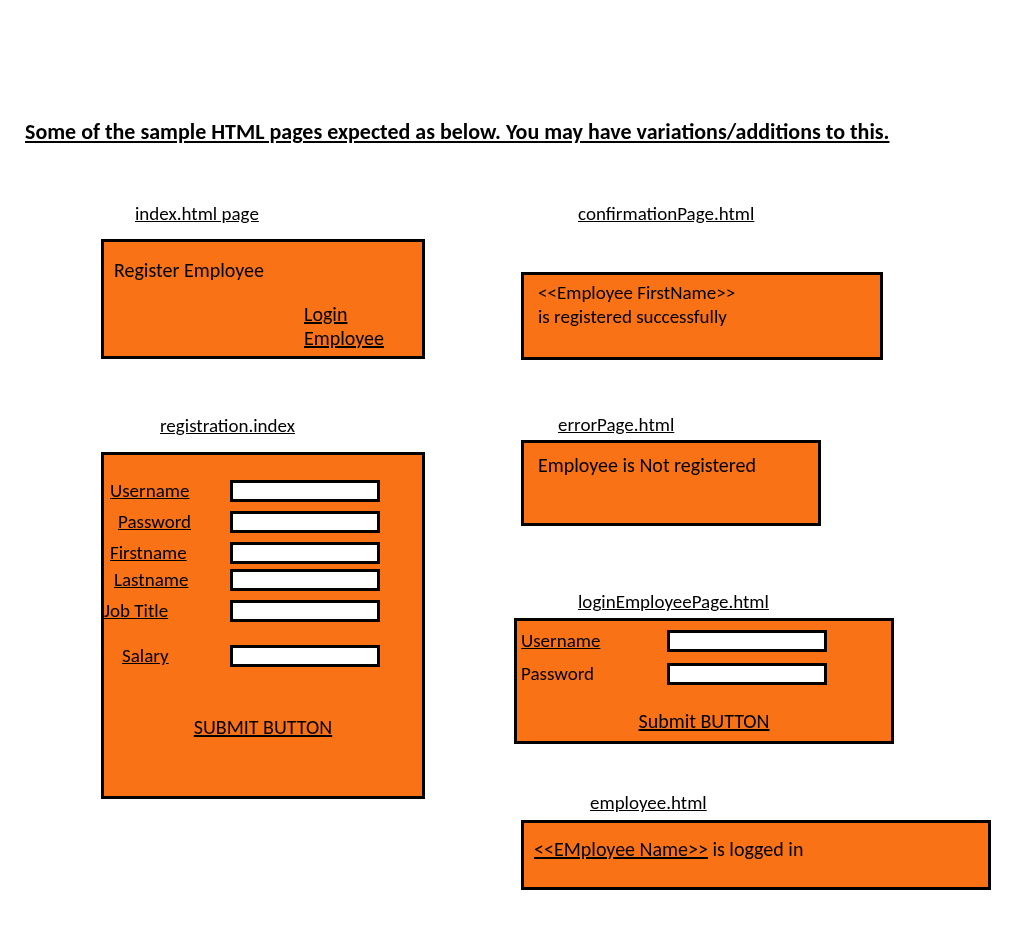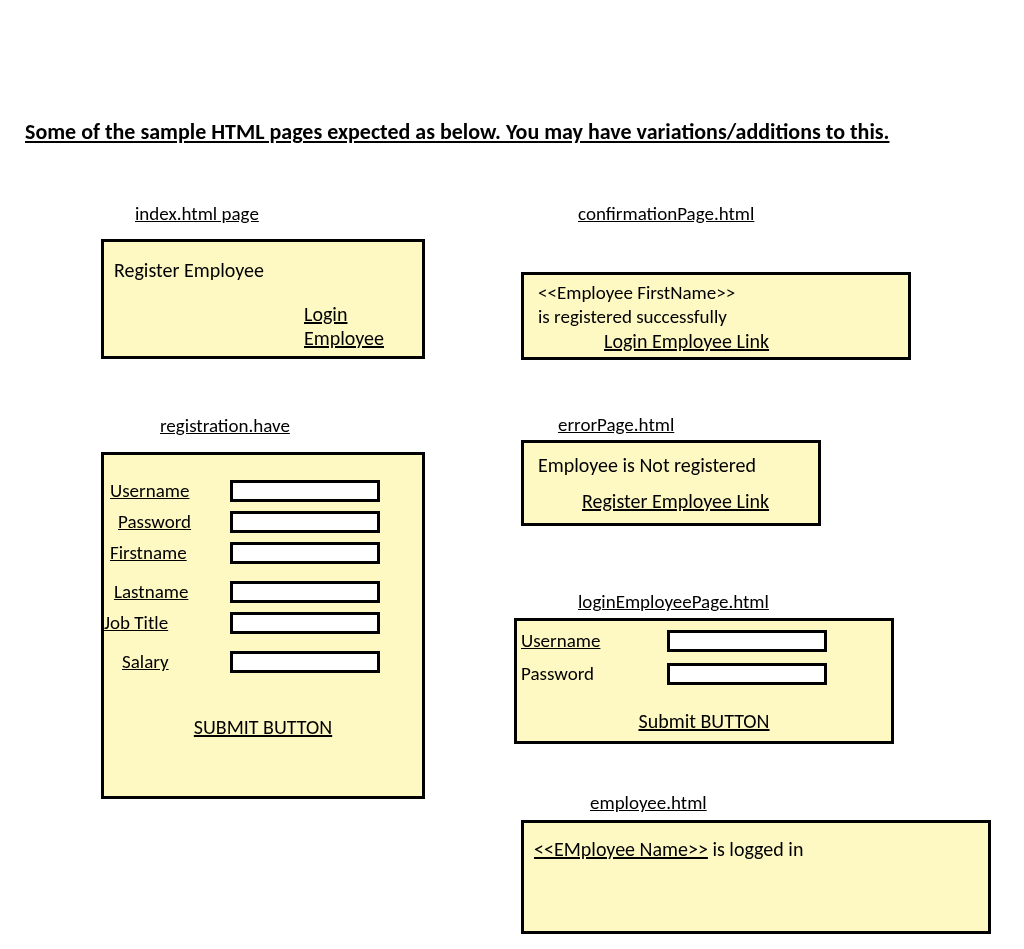--- a/index.html
+++ b/index.html
@@ -21,21 +21,21 @@
     }
     .label-text {
       font-size: 19px;
       text-decoration: underline;
       position: absolute;
       text-align: center;
     }
     .box {
       border: 3px solid #000;
       position: absolute;
-      background: #fef9c3;
+      background: #f97316;
     }
     .link-text {
       font-size: 20px;
       text-decoration: underline;
     }
     .plain-text {
       font-size: 20px;
     }
     .form-row {
       display: flex;
@@ -84,69 +84,63 @@
   <div style="position:absolute; top:16px; left:10px;">
     <span class="plain-text">Register Employee</span>
   </div>
   <div style="position:absolute; top:20px; left:200px;margin-top:40px;">
     <span class="link-text">Login Employee</span>
   </div>
 </div>
 
 <div class="label-text" style="top:202px; left:578px;">confirmationPage.html</div>
 
-<div class="box" style="top:272px; left:521px; width:390px; height:88px;">
+<div class="box" style="top:272px; left:521px; width:362px; height:88px;">
   <div class="confirm-line" style="position:absolute; top:6px; left:14px;">&lt;&lt;Employee FirstName&gt;&gt;</div>
   <div class="confirm-line" style="position:absolute; top:30px; left:14px;">is registered successfully</div>
-  <div style="position:absolute; top:54px; left:80px;">
-    <span class="link-text">Login Employee Link</span>
-  </div>
 </div>
 
-<div class="label-text" style="top:414px; left:160px;">registration.have</div>
+<div class="label-text" style="top:414px; left:160px;">registration.index</div>
 
 <div class="box" style="top:452px; left:101px; width:324px; height:347px;">
   <div style="position:absolute; top:24px; left:0px; width:100%;">
     <div class="form-row">
       <div class="form-label">Username</div>
       <div class="input-box"></div>
     </div>
     <div class="form-row" style="margin-top:8px;">
       <div class="form-label" style="padding-left:14px;">Password</div>
       <div class="input-box"></div>
     </div>
     <div class="form-row" style="margin-top:8px;">
       <div class="form-label">Firstname</div>
       <div class="input-box"></div>
     </div>
-    <div class="form-row" style="margin-top:16px;">
+    <div class="form-row" style="margin-top:4px;">
       <div class="form-label" style="padding-left:10px;">Lastname</div>
       <div class="input-box"></div>
     </div>
     <div class="form-row" style="margin-top:8px;">
       <div class="form-label" style="padding-left:0;">Job Title</div>
       <div class="input-box"></div>
     </div>
-    <div class="form-row" style="margin-top:16px;">
+    <div class="form-row" style="margin-top:22px;">
       <div class="form-label" style="padding-left:18px;">Salary</div>
       <div class="input-box"></div>
     </div>
   </div>
   <div style="position:absolute; top:260px; left:0; width:100%; text-align:center;">
     <span class="submit-text" style="padding-left:0;">SUBMIT BUTTON</span>
   </div>
 </div>
 
 <div class="label-text" style="top:413px; left:558px;">errorPage.html</div>
 
 <div class="box" style="top:440px; left:521px; width:300px; height:86px;">
   <div class="plain-text" style="position:absolute; top:10px; left:14px;">Employee  is Not registered</div>
-  <div style="position:absolute; top:46px; left:58px;">
-    <span class="link-text">Register Employee Link</span>
-  </div>
 </div>
 
 <div class="label-text" style="top:590px; left:578px;">loginEmployeePage.html</div>
 
 <div class="box" style="top:618px; left:514px; width:380px; height:126px;">
   <div style="position:absolute; top:8px; left:2px; width:100%;">
     <div class="form-row">
       <div class="form-label2" style="width:120px;">Username</div>
       <div class="input-box" style="width:160px;"></div>
     </div>
@@ -155,17 +149,17 @@
       <div class="input-box" style="width:160px;"></div>
     </div>
   </div>
   <div style="position:absolute; top:88px; left:0; width:100%; text-align:center;">
     <span class="submit-text">Submit BUTTON</span>
   </div>
 </div>
 
 <div class="label-text" style="top:791px; left:590px;">employee.html</div>
 
-<div class="box" style="top:820px; left:521px; width:470px; height:114px;">
+<div class="box" style="top:820px; left:521px; width:470px; height:70px;">
   <div style="position:absolute; top:14px; left:10px;">
     <span class="plain-text" style="text-decoration:underline;">&lt;&lt;EMployee Name&gt;&gt;</span><span class="plain-text"> is logged in</span>
   </div>
 </div>
 
 </body></html>

